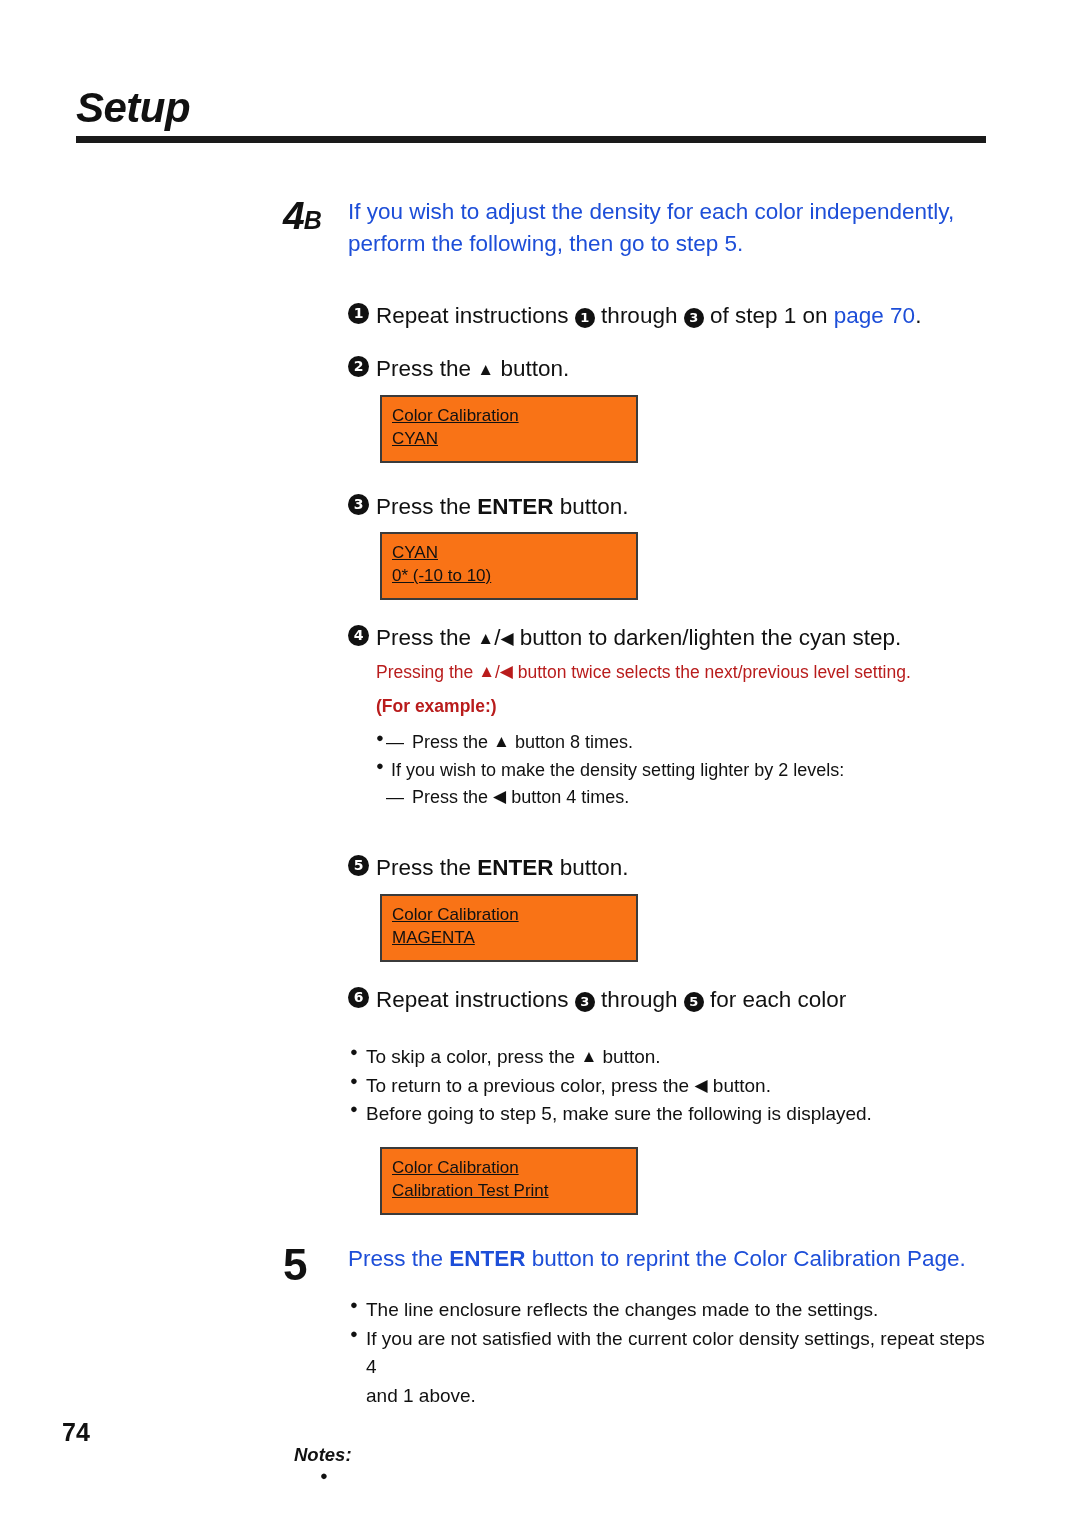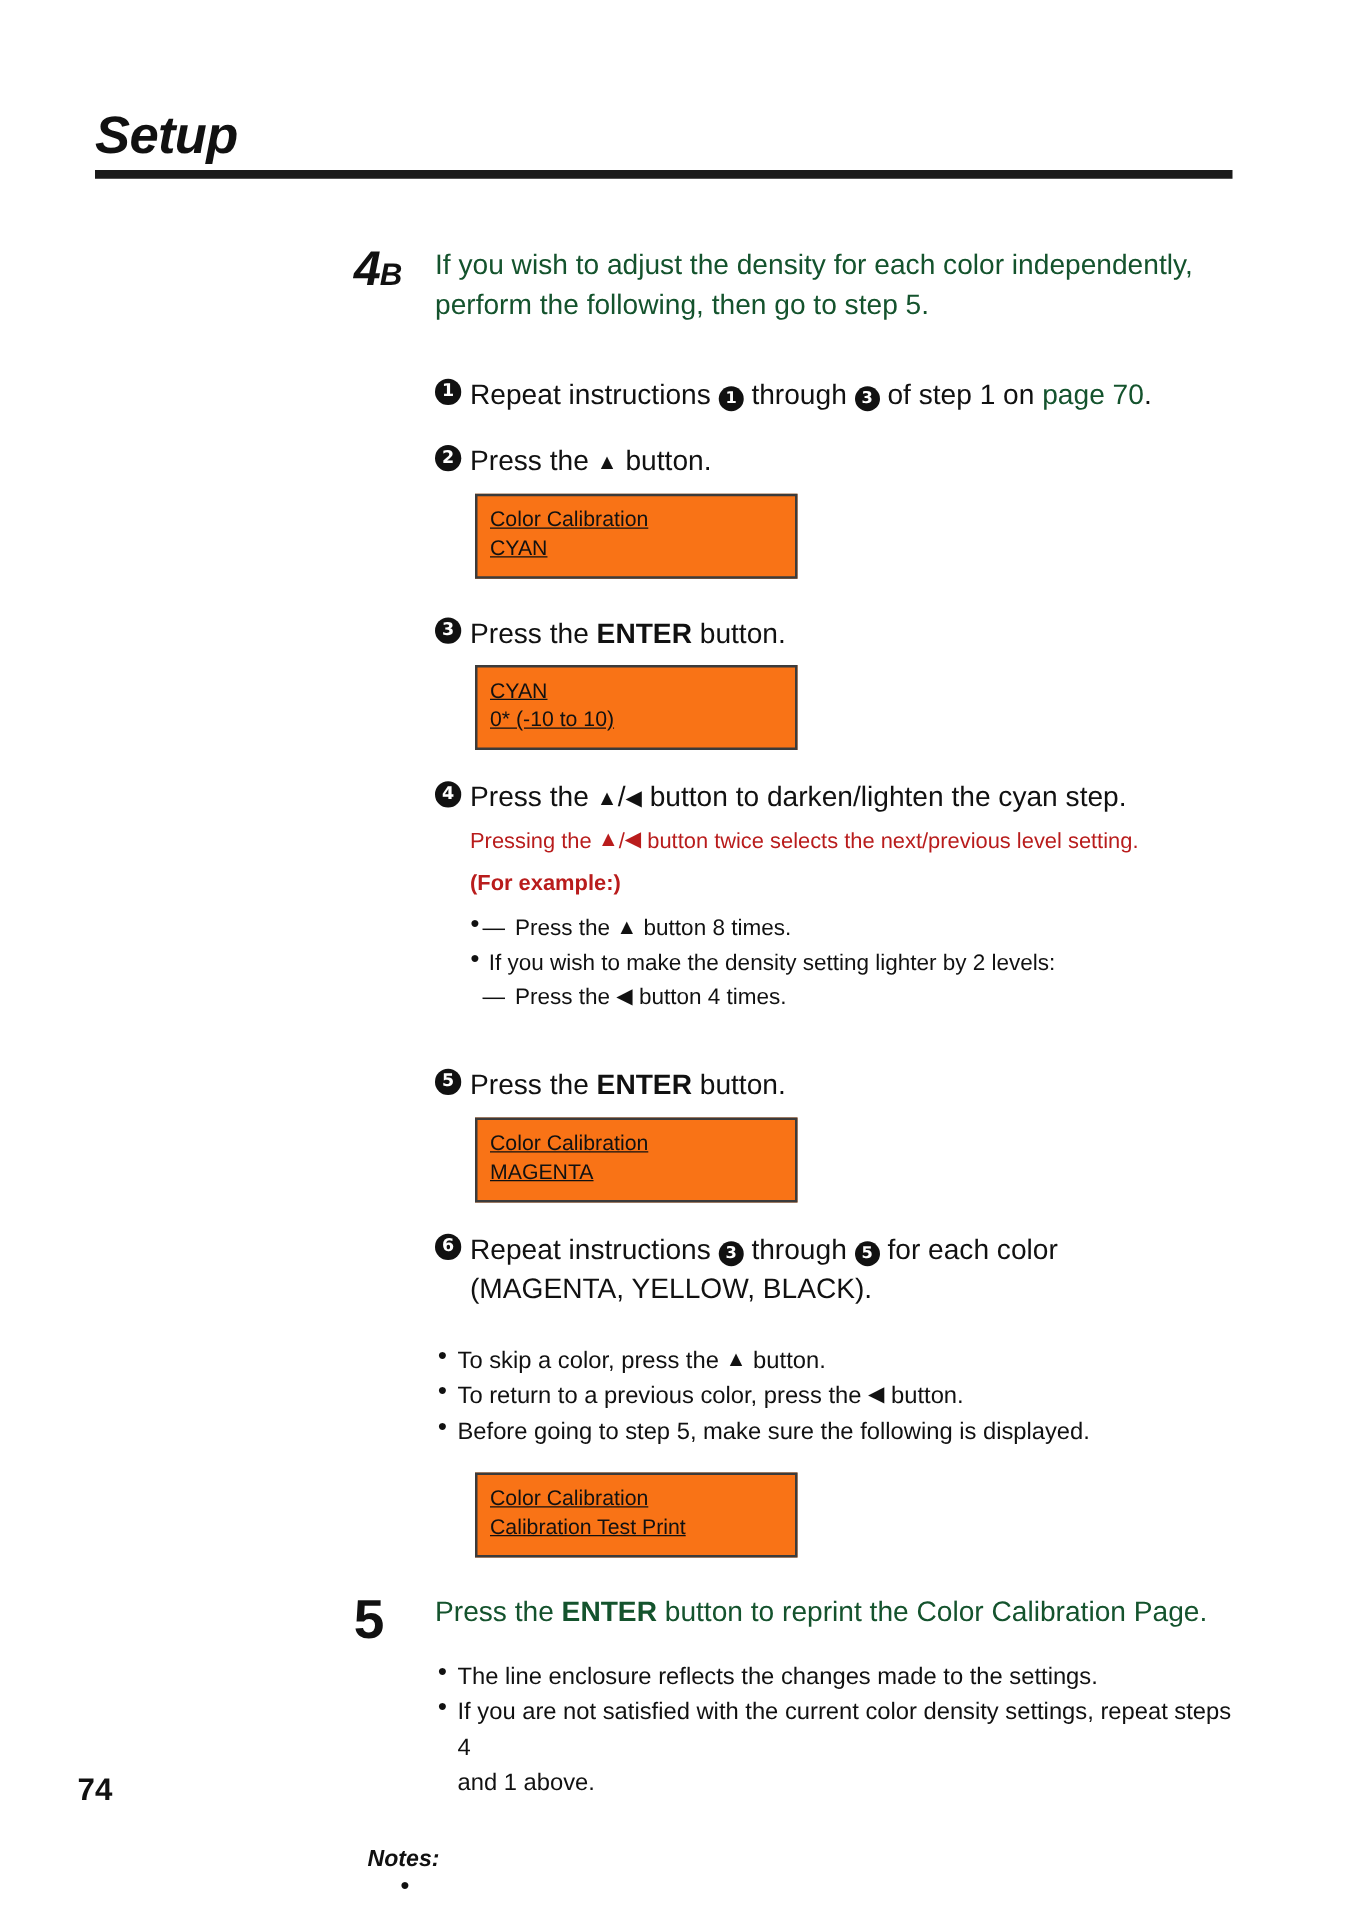--- a/index.html
+++ b/index.html
@@ -77,21 +77,21 @@
     font-weight: bold;
     letter-spacing: 0;
   }
   .bigstep-num.plain {
     font-style: normal;
     font-size: 44px;
   }
   .bigstep-text {
     font-size: 22.5px;
     line-height: 1.42;
-    color: #14532d;
+    color: #1d4ed8;
   }
 
   
   .substep {
     position: relative;
     padding-left: 376px;
     padding-right: 84px;
     font-size: 22.5px;
     line-height: 1.4;
     color: #111111;
@@ -121,21 +121,21 @@
     color: #ffffff;
     font-size: 13px;
     font-weight: bold;
     line-height: 20px;
     text-align: center;
     vertical-align: 1px;
     font-family: "DejaVu Sans", sans-serif;
   }
 
   .bold { font-weight: bold; }
-  .pagelink { color: #14532d; }
+  .pagelink { color: #1d4ed8; }
 
   .arrow-up  { font-size: 17px; vertical-align: 1px; letter-spacing: 0; }
   .arrow-left{ font-size: 17px; vertical-align: 1px; letter-spacing: 0; }
 
   
   .lcd {
     box-sizing: border-box;
     margin-left: 380px;
     width: 258px;
     background: #f97316;
@@ -352,21 +352,20 @@
     <div class="lcd">
       <div>Color Calibration</div>
       <div>MAGENTA</div>
     </div>
 
     <div class="sp22"></div>
 
     <div class="substep">
       <span class="marker">6</span>
       <span>Repeat instructions </span><span class="inline-marker">3</span><span> through </span><span class="inline-marker">5</span><span> for each color</span>
-      <div>(MAGENTA, YELLOW, BLACK).</div>
     </div>
 
     <div class="sp28"></div>
 
     <div class="bullets-wide">
       <div class="b-row">
         <span class="dot">●</span><span>To skip a color, press the </span><span class="arrow-up">▲</span><span> button.</span>
       </div>
       <div class="b-row">
         <span class="dot">●</span><span>To return to a previous color, press the </span><span class="arrow-left">◀</span><span> button.</span>

